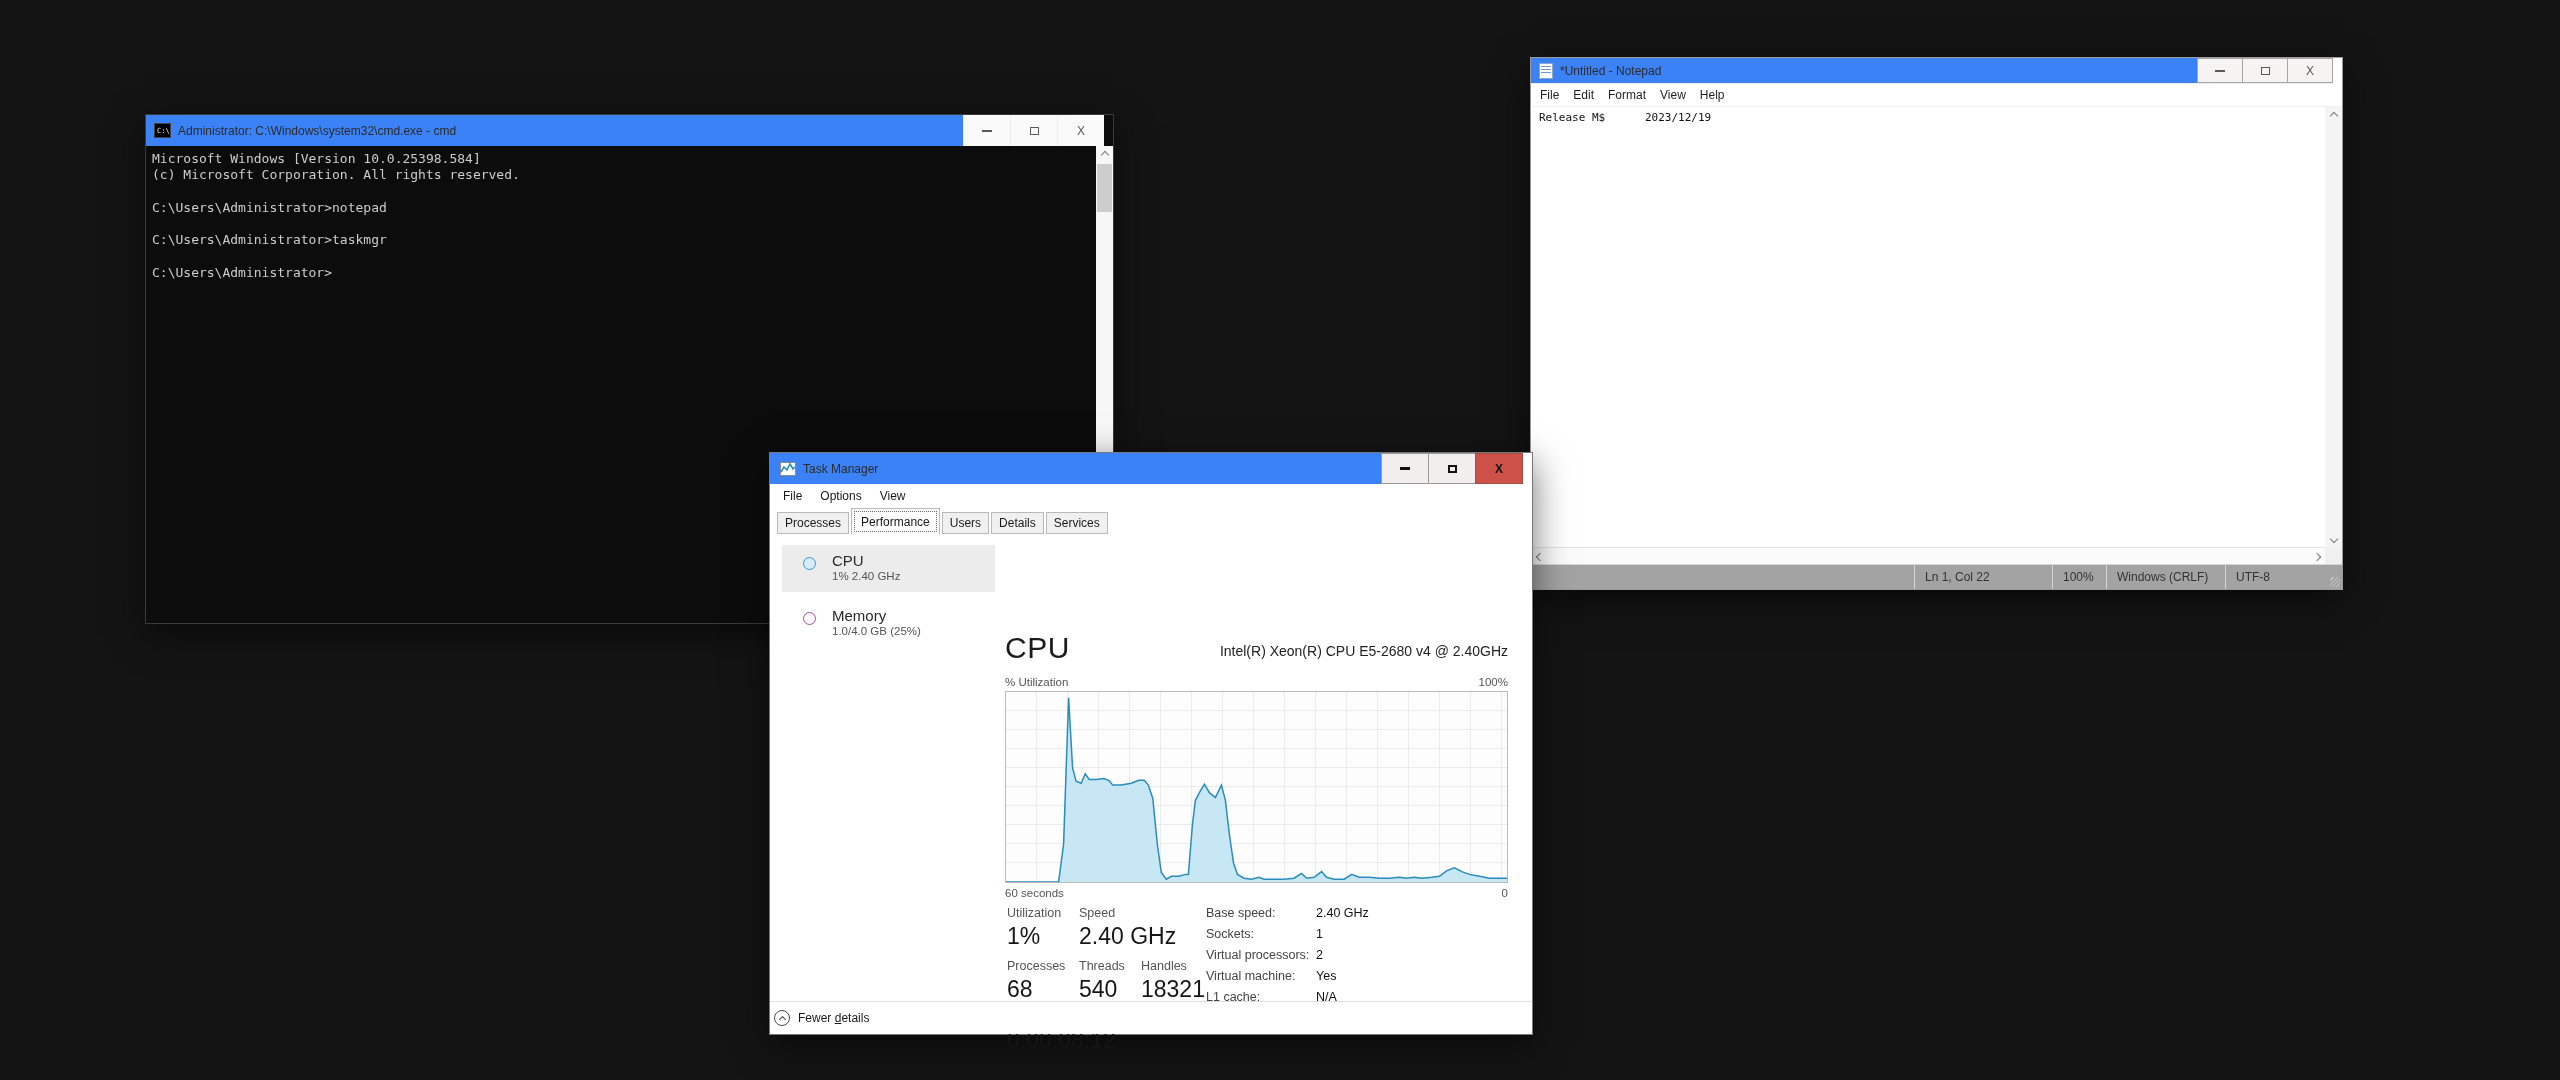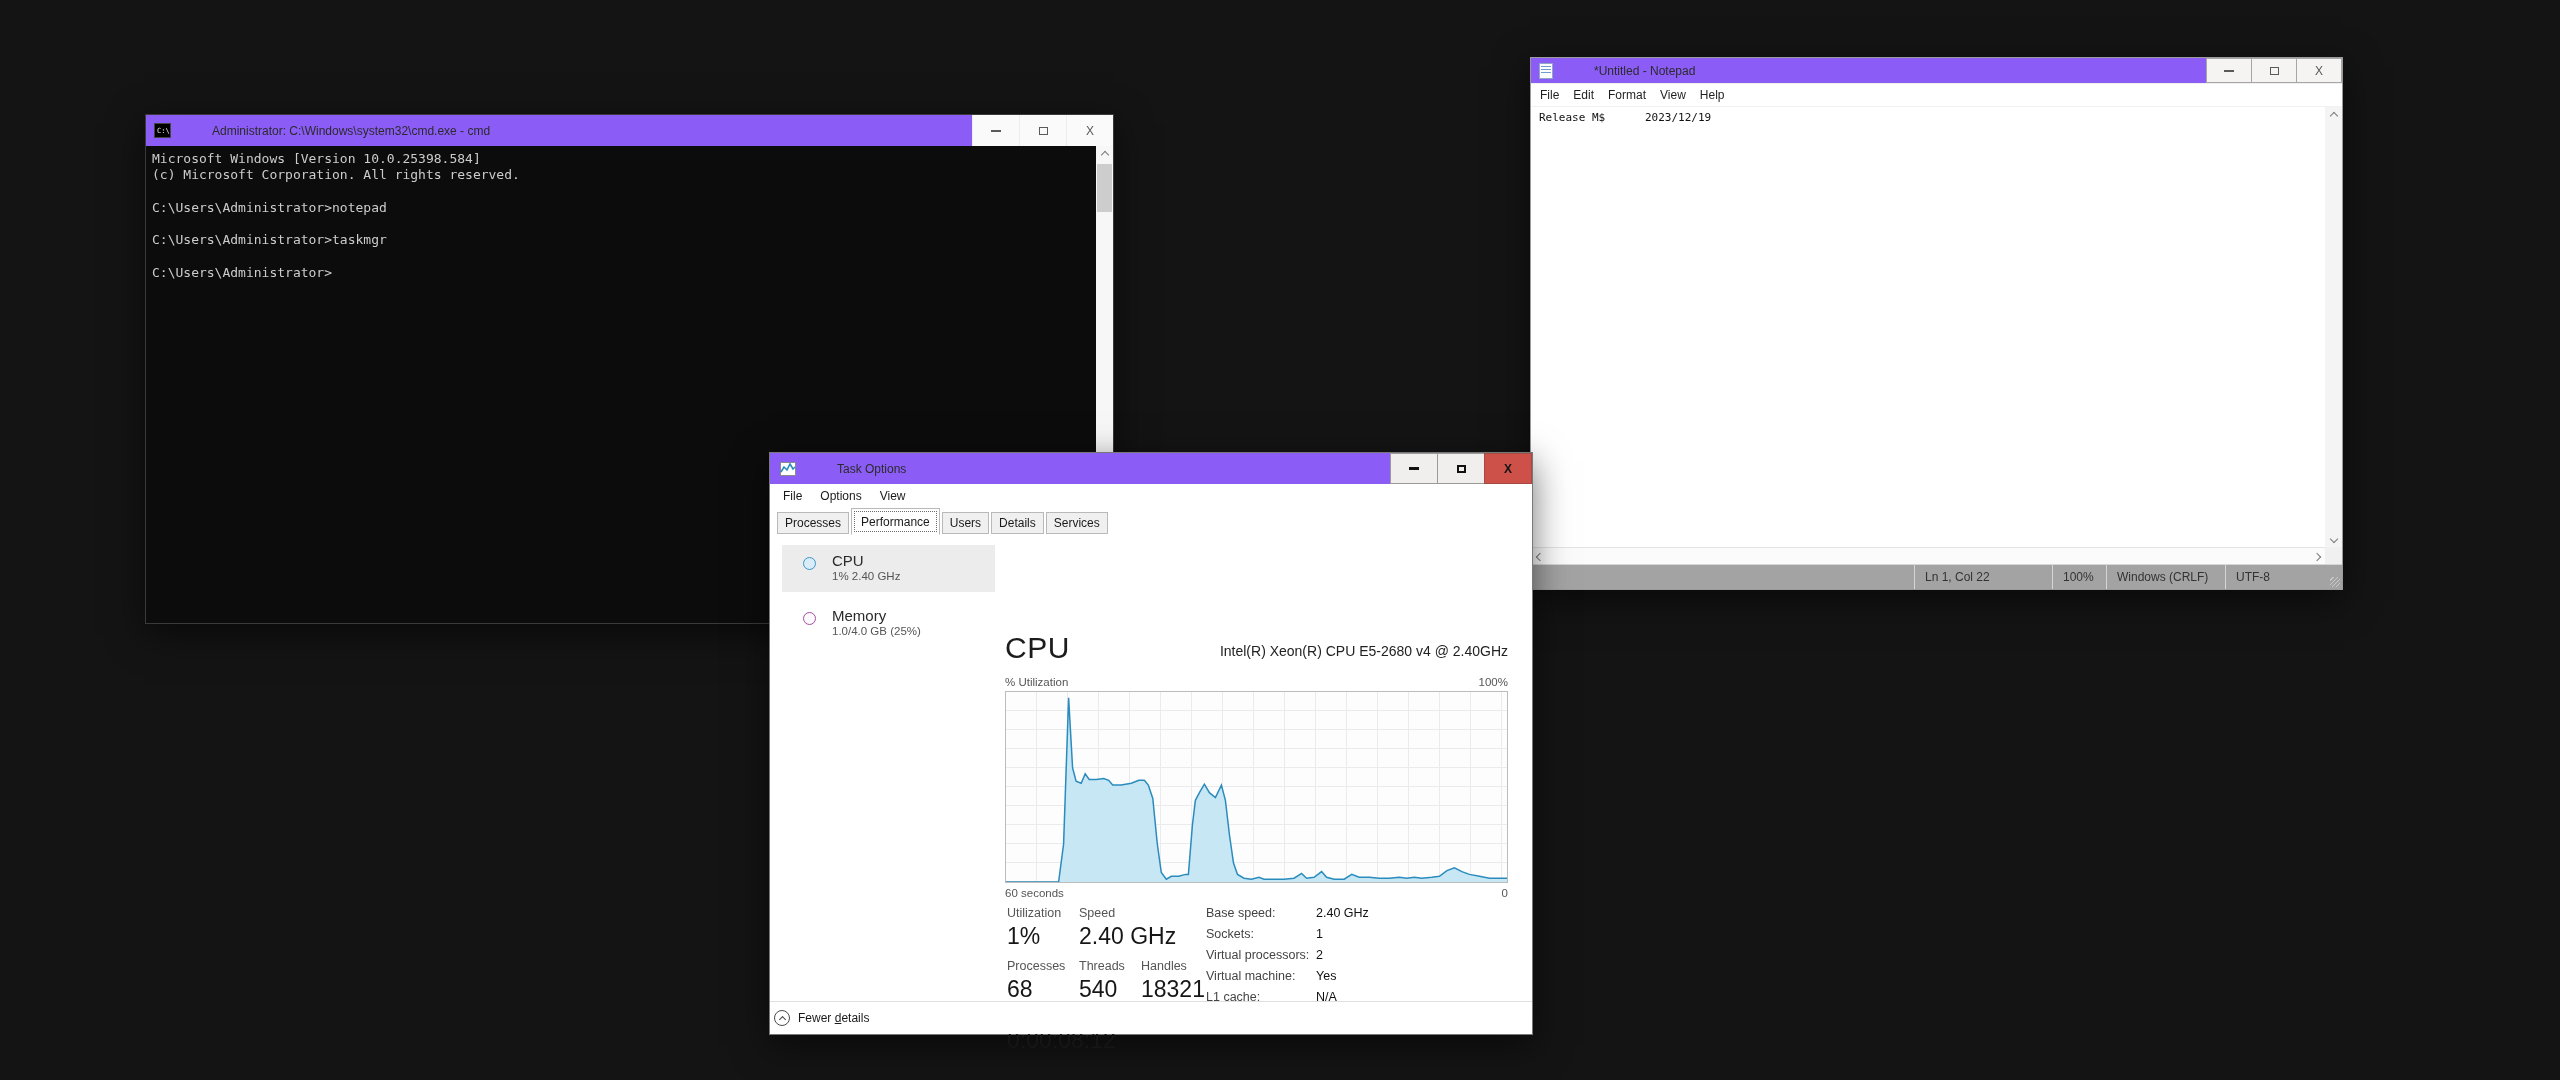--- a/index.html
+++ b/index.html
@@ -3,21 +3,21 @@
 <meta charset="utf-8">
 <style>
   * { margin:0; padding:0; box-sizing:border-box; }
   html,body { width:2560px; height:1080px; overflow:hidden; }
   body { font-family:"Liberation Sans", sans-serif; }
   .desktop { position:absolute; inset:0; width:2560px; height:1080px; background:#141414; }
 
   .window { position:absolute; background:#fff; box-shadow:0 10px 34px rgba(0,0,0,.55); }
 
   
-  .titlebar { position:absolute; left:0; right:0; top:0; background:#8b5cf6; display:flex; align-items:center;gap:34px; }
+  .titlebar { position:absolute; left:0; right:9px; top:0; background:#3b82f6; display:flex; align-items:center; }
   .titlebar .title { font-size:12px; color:#2b2b2b; white-space:nowrap; }
   .tb-btns { position:absolute; right:0; top:0; height:100%; display:flex; }
   .tb-btn { display:flex; align-items:center; justify-content:center; height:100%; }
   .glyph-min { width:10px; height:2px; background:#5a5a5a; }
   .glyph-max { width:9px; height:8px; border:1.5px solid #5a5a5a; }
   .glyph-x { font-size:12px; color:#5a5a5a; font-weight:500; line-height:1; }
 
   .chev { display:inline-block; width:6px; height:6px; border-right:1.5px solid #7a7a7a; border-bottom:1.5px solid #7a7a7a; }
   .chev.up { transform:rotate(-135deg); }
   .chev.down { transform:rotate(45deg); }
@@ -199,21 +199,21 @@
     </div>
     <div class="np-grip"></div>
   </div>
 
   <div class="window tm">
     <div class="titlebar">
       <svg class="tm-ico" viewBox="0 0 16 14">
         <rect x="0.5" y="0.5" width="15" height="13" fill="#ffffff" stroke="#8a8a8a"></rect>
         <polyline points="1,10 4,5 7,8 10,2 13,7 15,5" fill="none" stroke="#2a8bbd" stroke-width="1.6"></polyline>
       </svg>
-      <div class="title">Task Options</div>
+      <div class="title">Task Manager</div>
       <div class="tb-btns">
         <div class="tb-btn">
             <div class="glyph-min"></div>
           </div>
         <div class="tb-btn">
             <div class="glyph-max"></div>
           </div>
         <div class="tb-btn close">
             <div class="glyph-x">X</div>
           </div>

